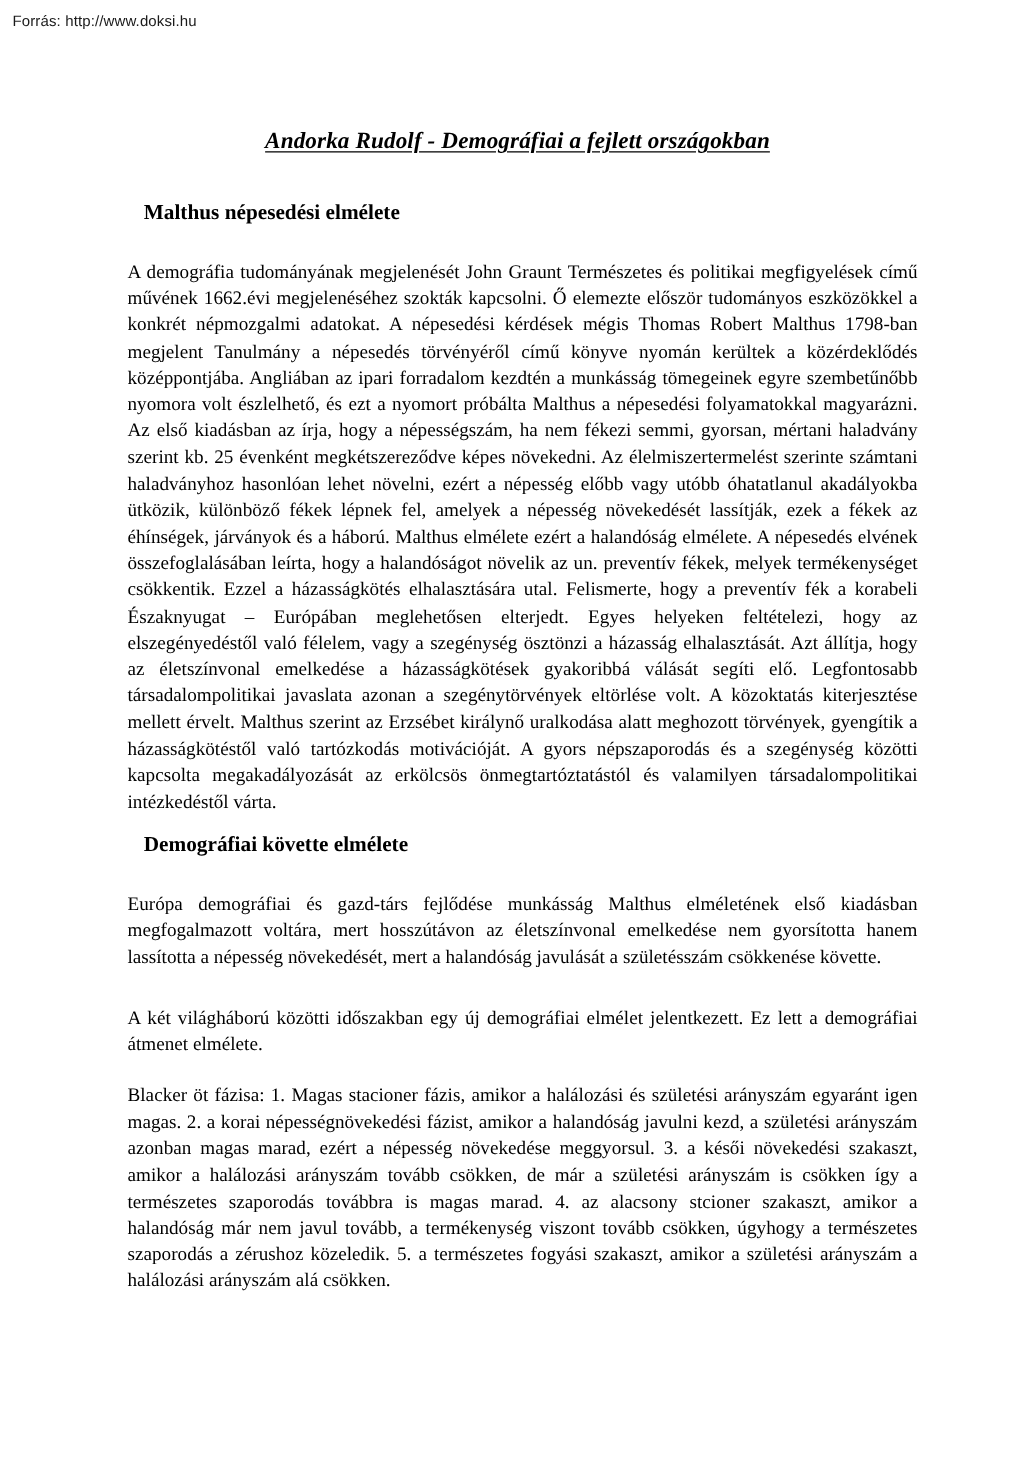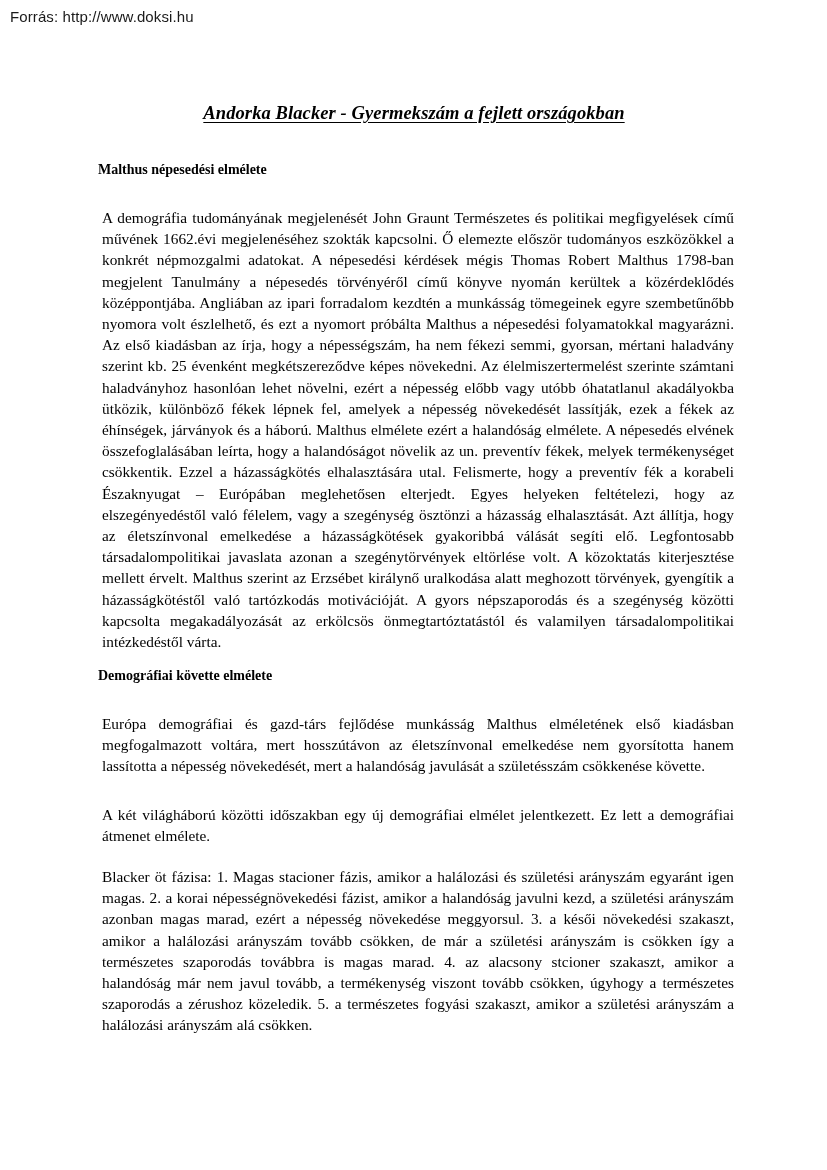--- a/index.html
+++ b/index.html
@@ -25,21 +25,21 @@
     height: 1170px;
     background: #ffffff;
   }
 
   
   .source-header {
     position: absolute;
     left: 10px;
     top: 10px;
     font-family: "Liberation Sans", "DejaVu Sans", sans-serif;
-    font-size: 15px;
+    font-size: 12px;
     line-height: 14px;
     color: #1a1a1a;
     letter-spacing: 0.1px;
     white-space: nowrap;
   }
 
   
   .content {
     position: absolute;
     left: 98px;
@@ -58,27 +58,27 @@
     text-decoration: underline;
     text-underline-offset: 3px;
     letter-spacing: 0.1px;
     position: absolute;
     top: 101px;
     left: 0;
     width: 632px;
   }
 
   .section-heading {
-    font-size: 14px;
+    font-size: 17px;
     line-height: 20px;
     font-weight: bold;
     margin: 0;
     padding: 0;
     position: absolute;
-    left: 0;
+    left: 17px;
     width: 632px;
   }
 
   .body-par {
     position: absolute;
     left: 0;
     width: 632px;
     margin: 4px;
     padding: 0;
     font-size: 15.3px;
@@ -103,21 +103,21 @@
 </style>
 </head>
 <body>
 
 <div class="page">
 
   <div class="source-header">Forrás: http://www.doksi.hu</div>
 
   <div class="content">
 
-    <h1 class="doc-title">Andorka Blacker - Gyermekszám a fejlett országokban</h1>
+    <h1 class="doc-title">Andorka Rudolf - Demográfiai a fejlett országokban</h1>
 
     <h2 class="section-heading" id="heading-malthus">Malthus népesedési elmélete</h2>
 
     <p class="body-par" id="par-malthus">A demográfia tudományának megjelenését John Graunt Természetes és politikai megfigyelések című művének 1662.évi megjelenéséhez szokták kapcsolni. Ő elemezte először tudományos eszközökkel a konkrét népmozgalmi adatokat. A népesedési kérdések mégis Thomas Robert Malthus 1798-ban megjelent Tanulmány a népesedés törvényéről című könyve nyomán kerültek a közérdeklődés középpontjába. Angliában az ipari forradalom kezdtén a munkásság tömegeinek egyre szembetűnőbb nyomora volt észlelhető, és ezt a nyomort próbálta Malthus a népesedési folyamatokkal magyarázni. Az első kiadásban az írja, hogy a népességszám, ha nem fékezi semmi, gyorsan, mértani haladvány szerint kb. 25 évenként megkétszereződve képes növekedni. Az élelmiszertermelést szerinte számtani haladványhoz hasonlóan lehet növelni, ezért a népesség előbb vagy utóbb óhatatlanul akadályokba ütközik, különböző fékek lépnek fel, amelyek a népesség növekedését lassítják, ezek a fékek az éhínségek, járványok és a háború. Malthus elmélete ezért a halandóság elmélete. A népesedés elvének összefoglalásában leírta, hogy a halandóságot növelik az un. preventív fékek, melyek termékenységet csökkentik. Ezzel a házasságkötés elhalasztására utal. Felismerte, hogy a preventív fék a korabeli Északnyugat – Európában meglehetősen elterjedt. Egyes helyeken feltételezi, hogy az elszegényedéstől való félelem, vagy a szegénység ösztönzi a házasság elhalasztását. Azt állítja, hogy az életszínvonal emelkedése a házasságkötések gyakoribbá válását segíti elő. Legfontosabb társadalompolitikai javaslata azonan a szegénytörvények eltörlése volt. A közoktatás kiterjesztése mellett érvelt. Malthus szerint az Erzsébet királynő uralkodása alatt meghozott törvények, gyengítik a házasságkötéstől való tartózkodás motivációját. A gyors népszaporodás és a szegénység közötti kapcsolta megakadályozását az erkölcsös önmegtartóztatástól és valamilyen társadalompolitikai intézkedéstől várta.</p>
 
     <h2 class="section-heading" id="heading-demografiai">Demográfiai követte elmélete</h2>
 
     <p class="body-par" id="par-demografiai">Európa demográfiai és gazd-társ fejlődése munkásság Malthus elméletének első kiadásban megfogalmazott voltára, mert hosszútávon az életszínvonal emelkedése nem gyorsította hanem lassította a népesség növekedését, mert a halandóság javulását a születésszám csökkenése követte.</p>
 
     <p class="body-par" id="par-ketvilaghaboru">A két világháború közötti időszakban egy új demográfiai elmélet jelentkezett. Ez lett a demográfiai átmenet elmélete.</p>

